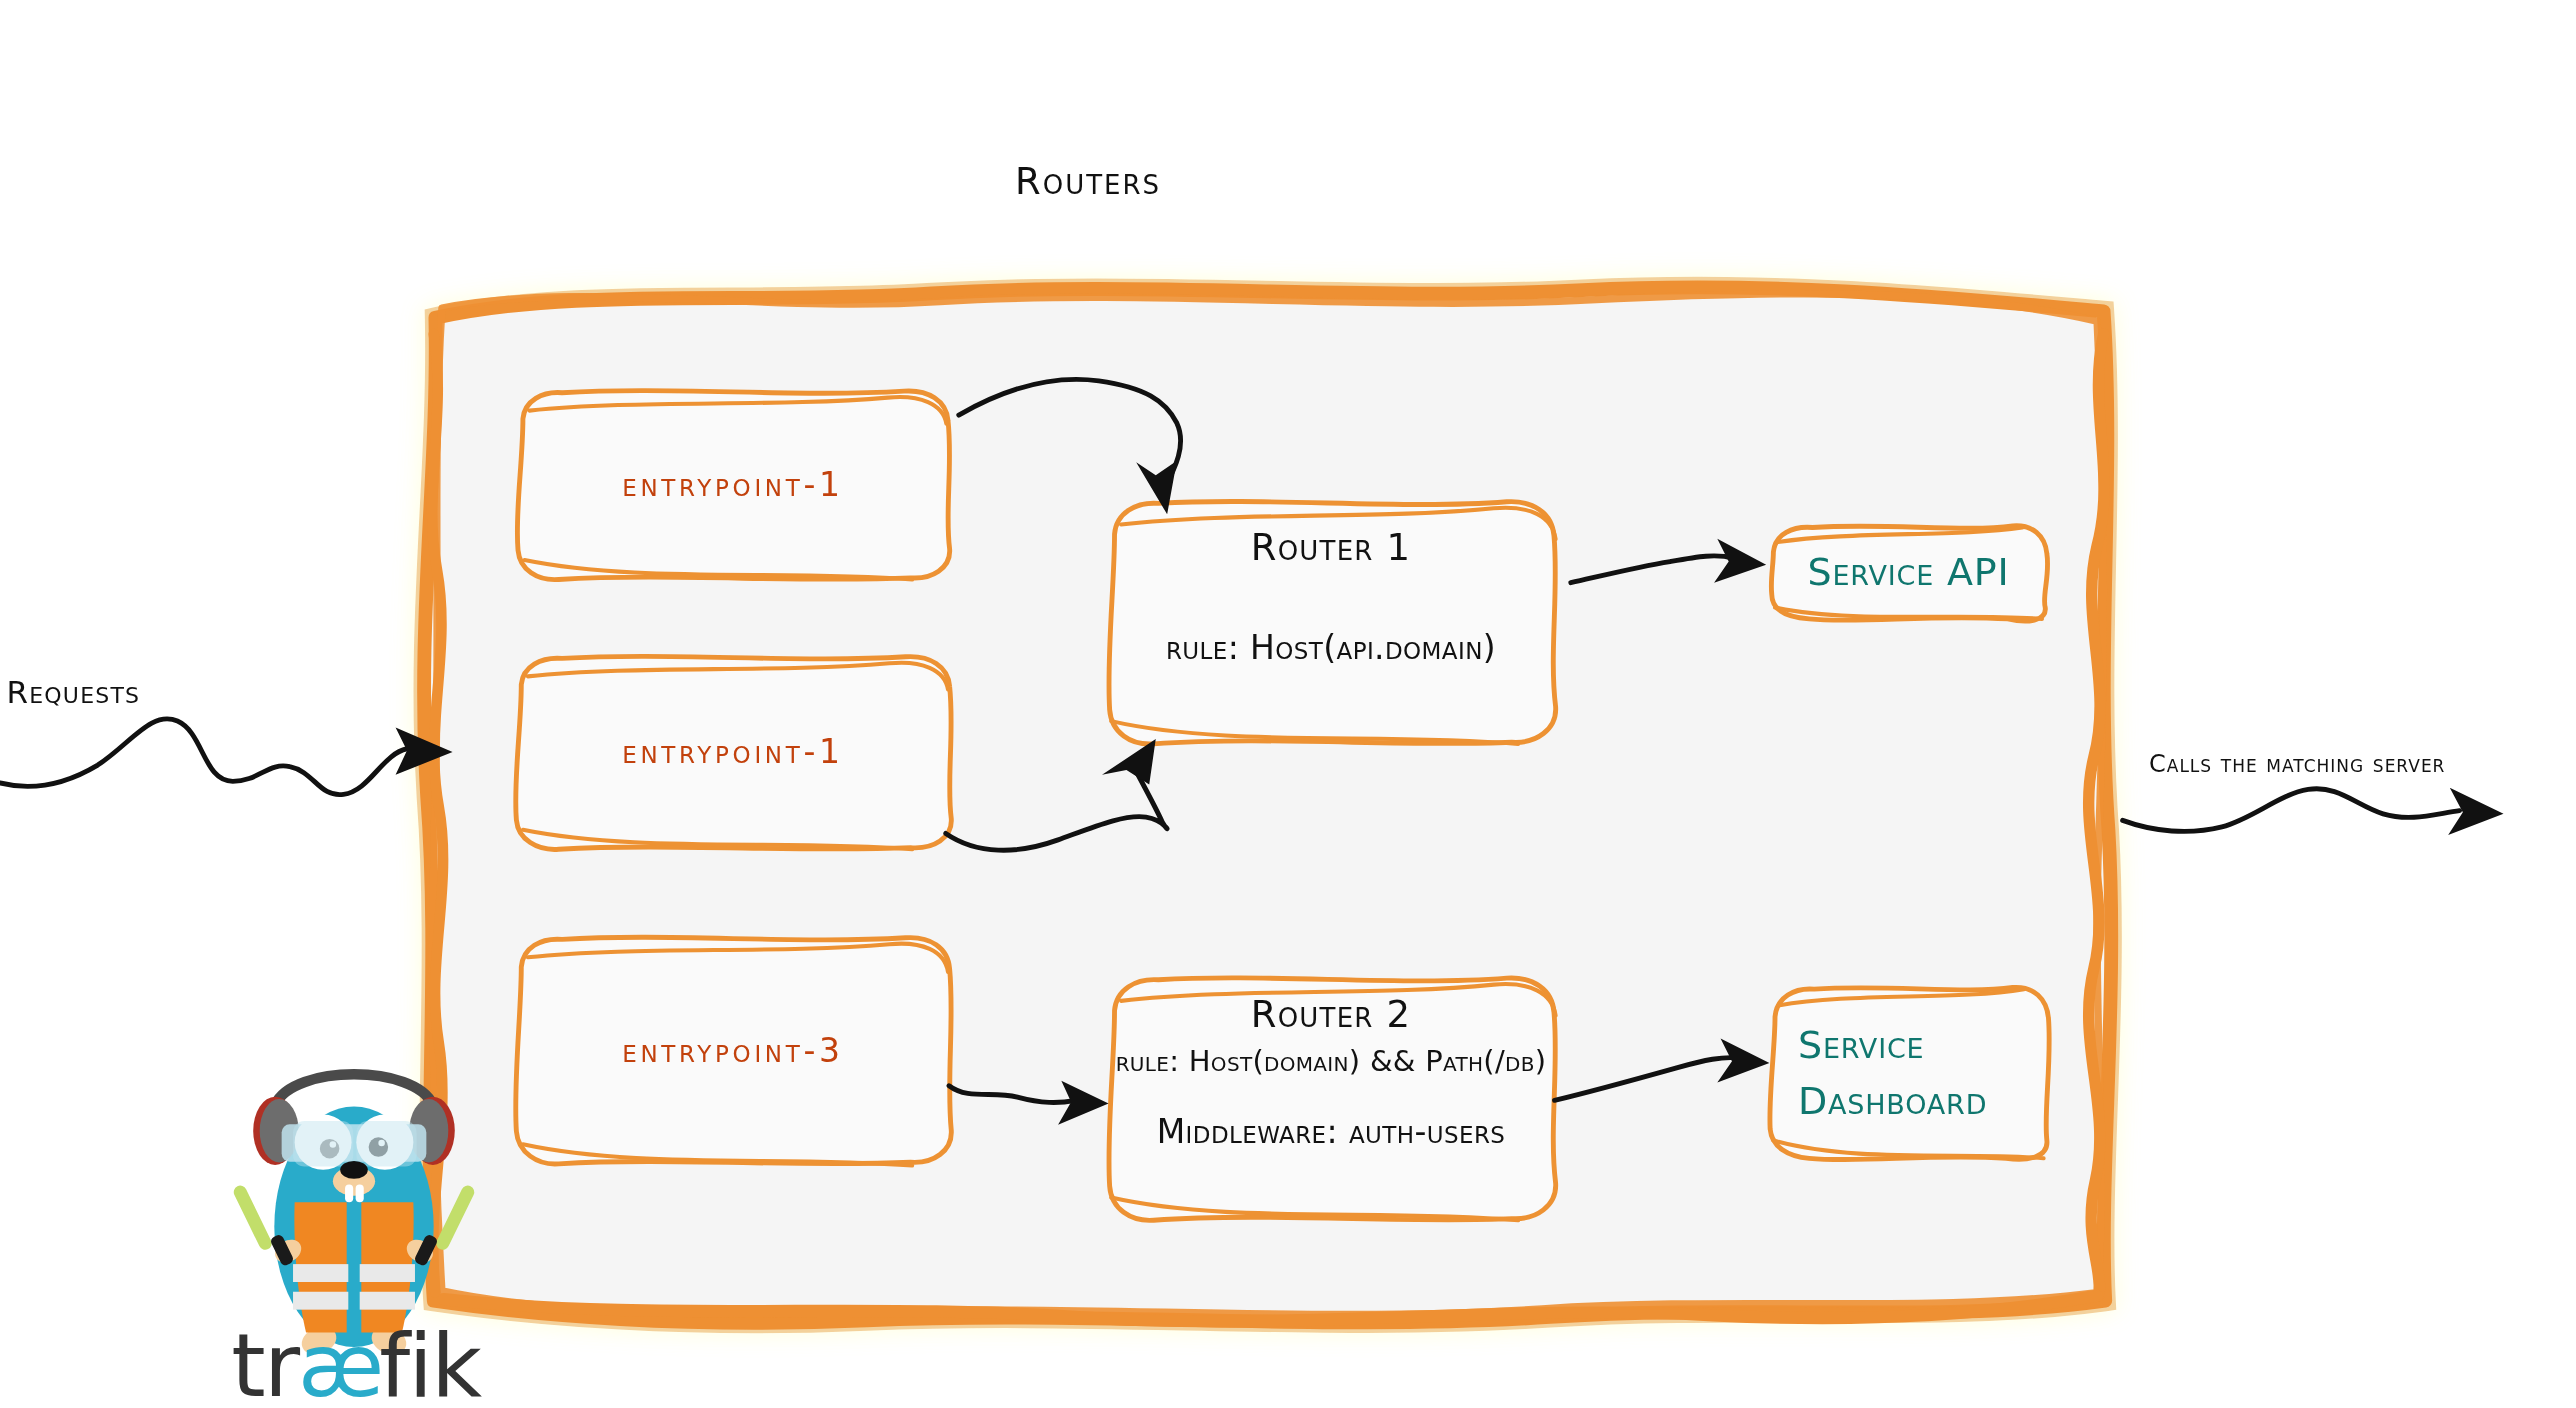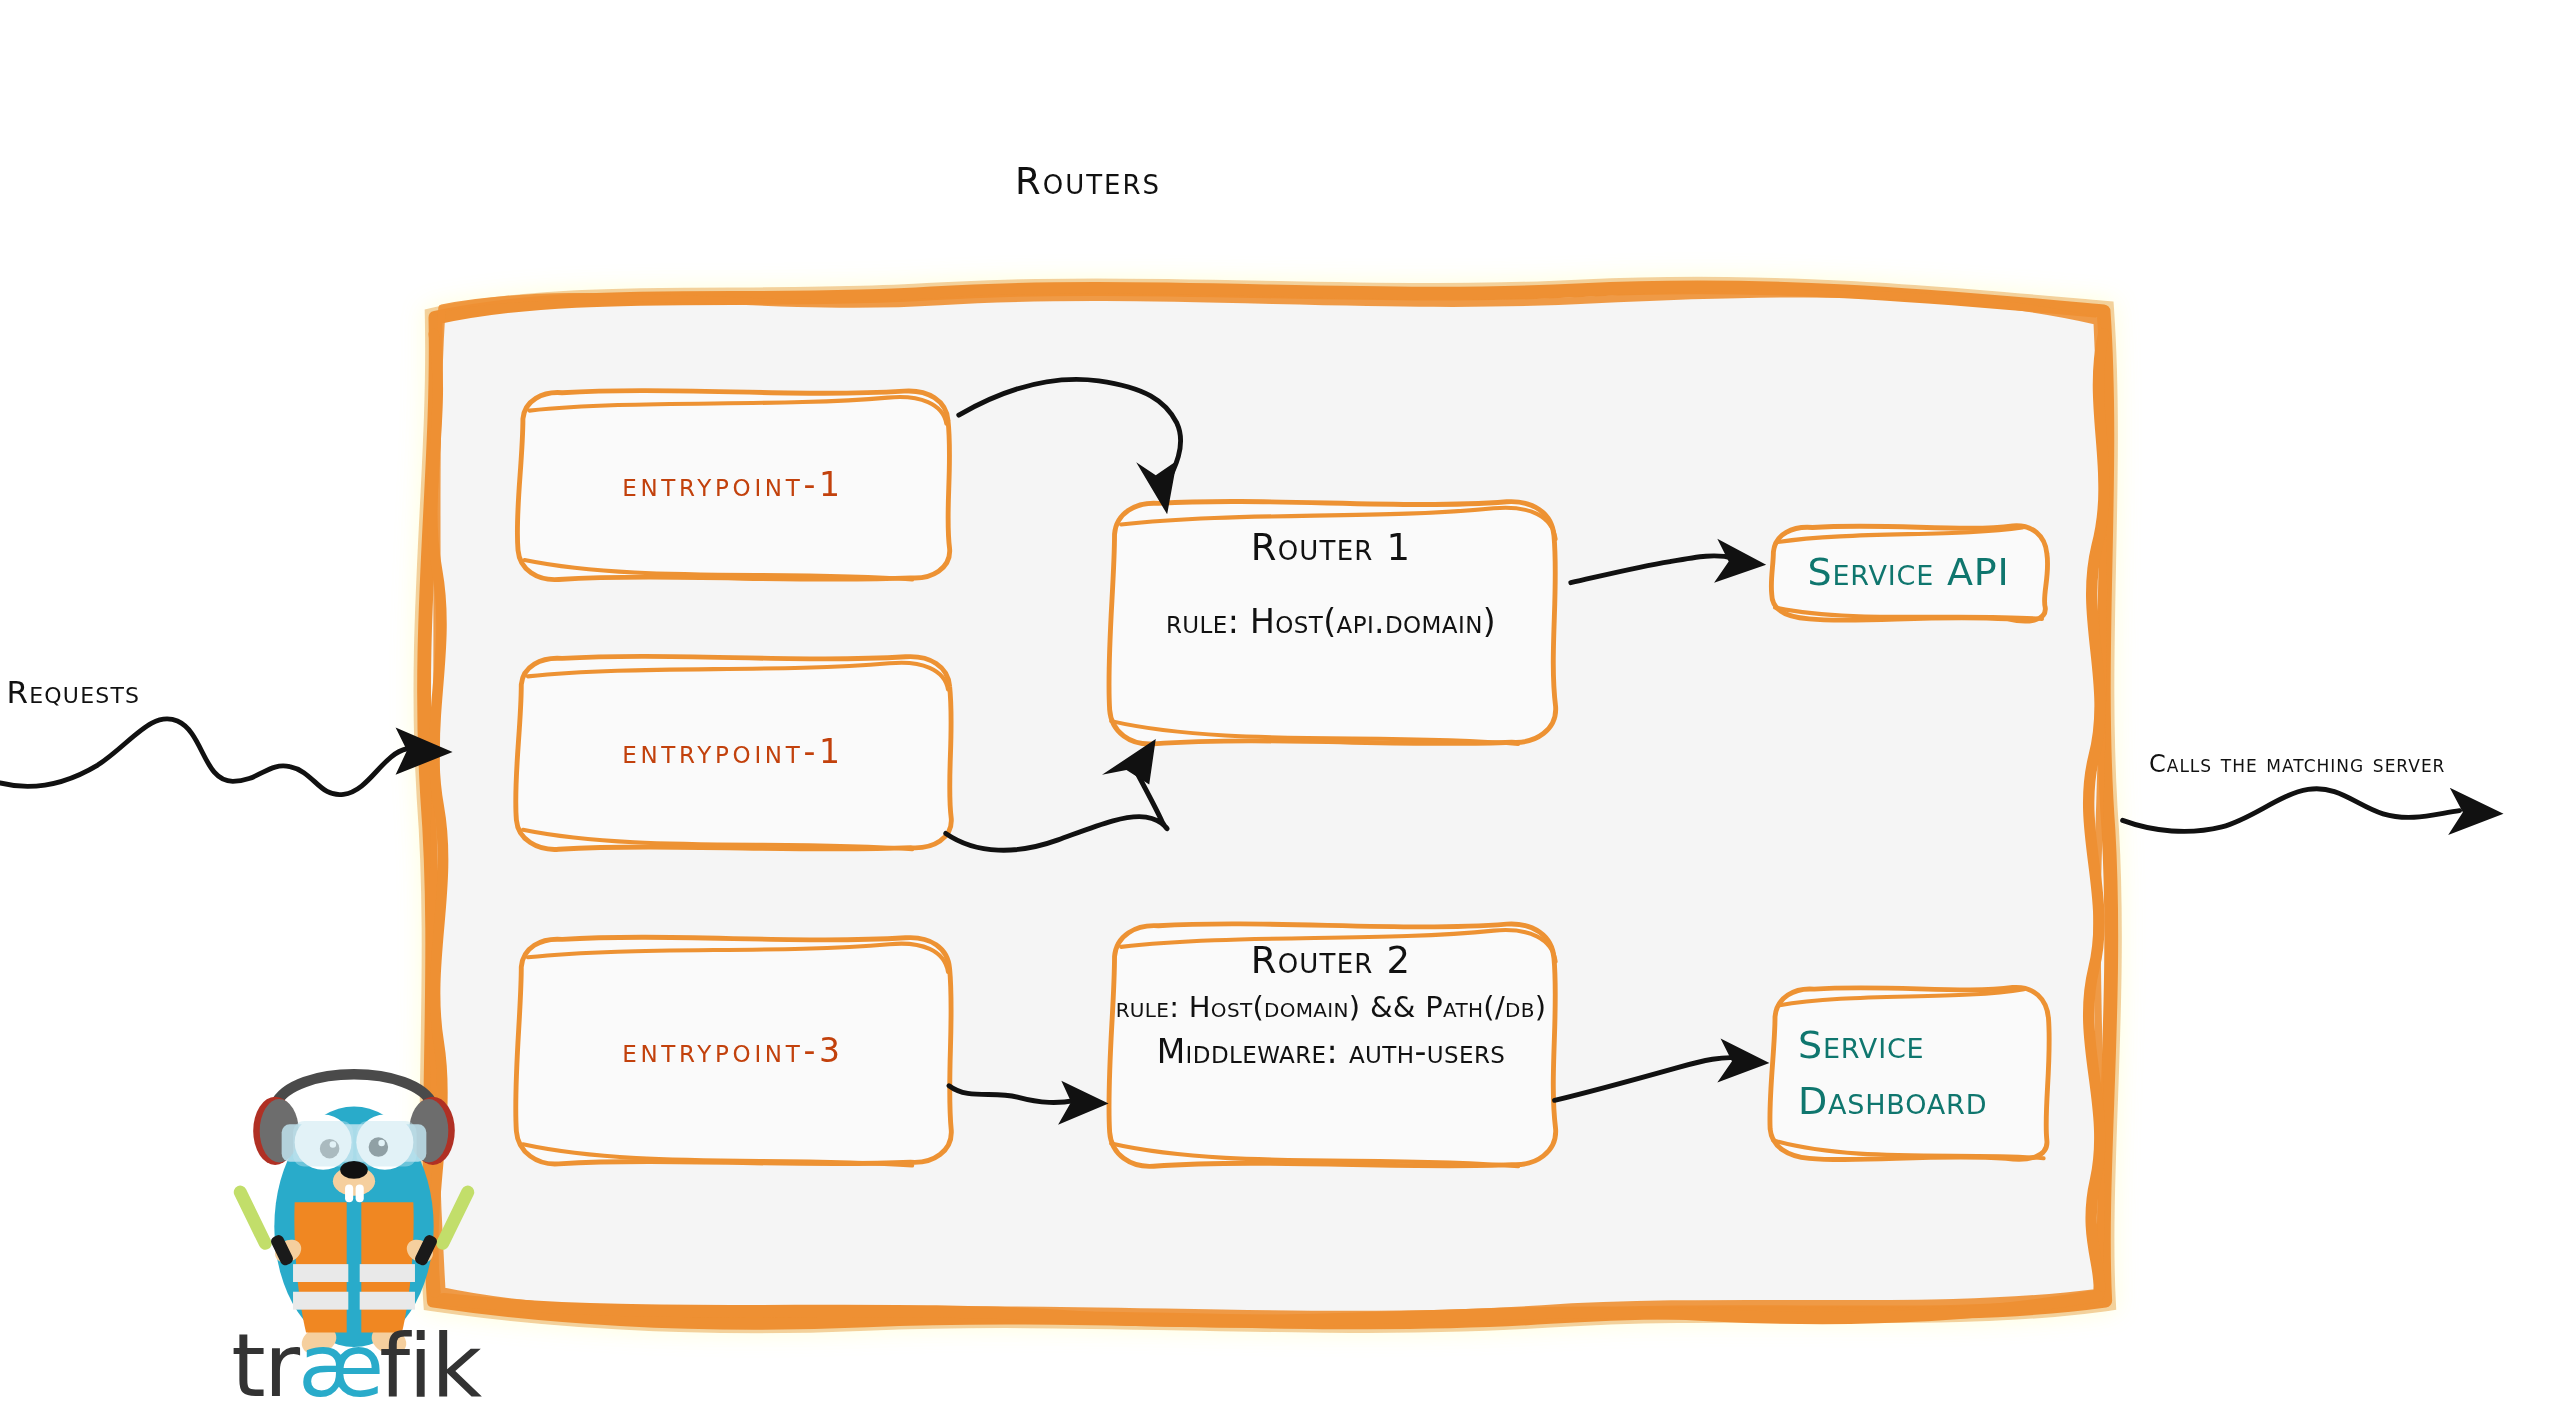--- a/index.html
+++ b/index.html
@@ -88,20 +88,21 @@
     font-variant: small-caps;
     letter-spacing: 1.2px;
     color: #111;
     text-align: right;
   }
   .router-line {
     font-size: 33px;
     font-variant: small-caps;
     letter-spacing: 0.4px;
     color: #111;
+    margin-top: 26px;
   }
   .router-line-sm {
     font-size: 29px;
     font-variant: small-caps;
     letter-spacing: 0.3px;
     color: #111;
   }
   .svc-text {
     font-size: 38px;
     font-variant: small-caps;
@@ -109,21 +110,21 @@
     color: #0f766e;
   }
 
   
   #ep1 { left: 505px;  top: 383px;  width: 456px; height: 203px; }
   #ep2 { left: 505px;  top: 647px;  width: 456px; height: 208px; }
   #ep3 { left: 505px;  top: 928px; width: 456px; height: 244px; }
 
   
   #router1 { left: 1095px; top: 492px;  width: 472px; height: 260px; }
-  #router2 { left: 1095px; top: 916px; width: 472px; height: 260px; }
+  #router2 { left: 1095px; top: 970px; width: 472px; height: 260px; }
 
   
   #svc-api  { left: 1762px; top: 521px;  width: 293px; height: 102px; }
   #svc-dash { left: 1762px; top: 981px; width: 293px; height: 183px; }
 
   #router1 .node-label { justify-content: flex-start; padding-top: 34px; gap: 33px; }
   #router2 .node-label { justify-content: flex-start; padding-top: 23px; gap: 8.1px; }
   #svc-dash .node-label { align-items: flex-start; padding-left: 36px; gap: 12px; }
 
   

